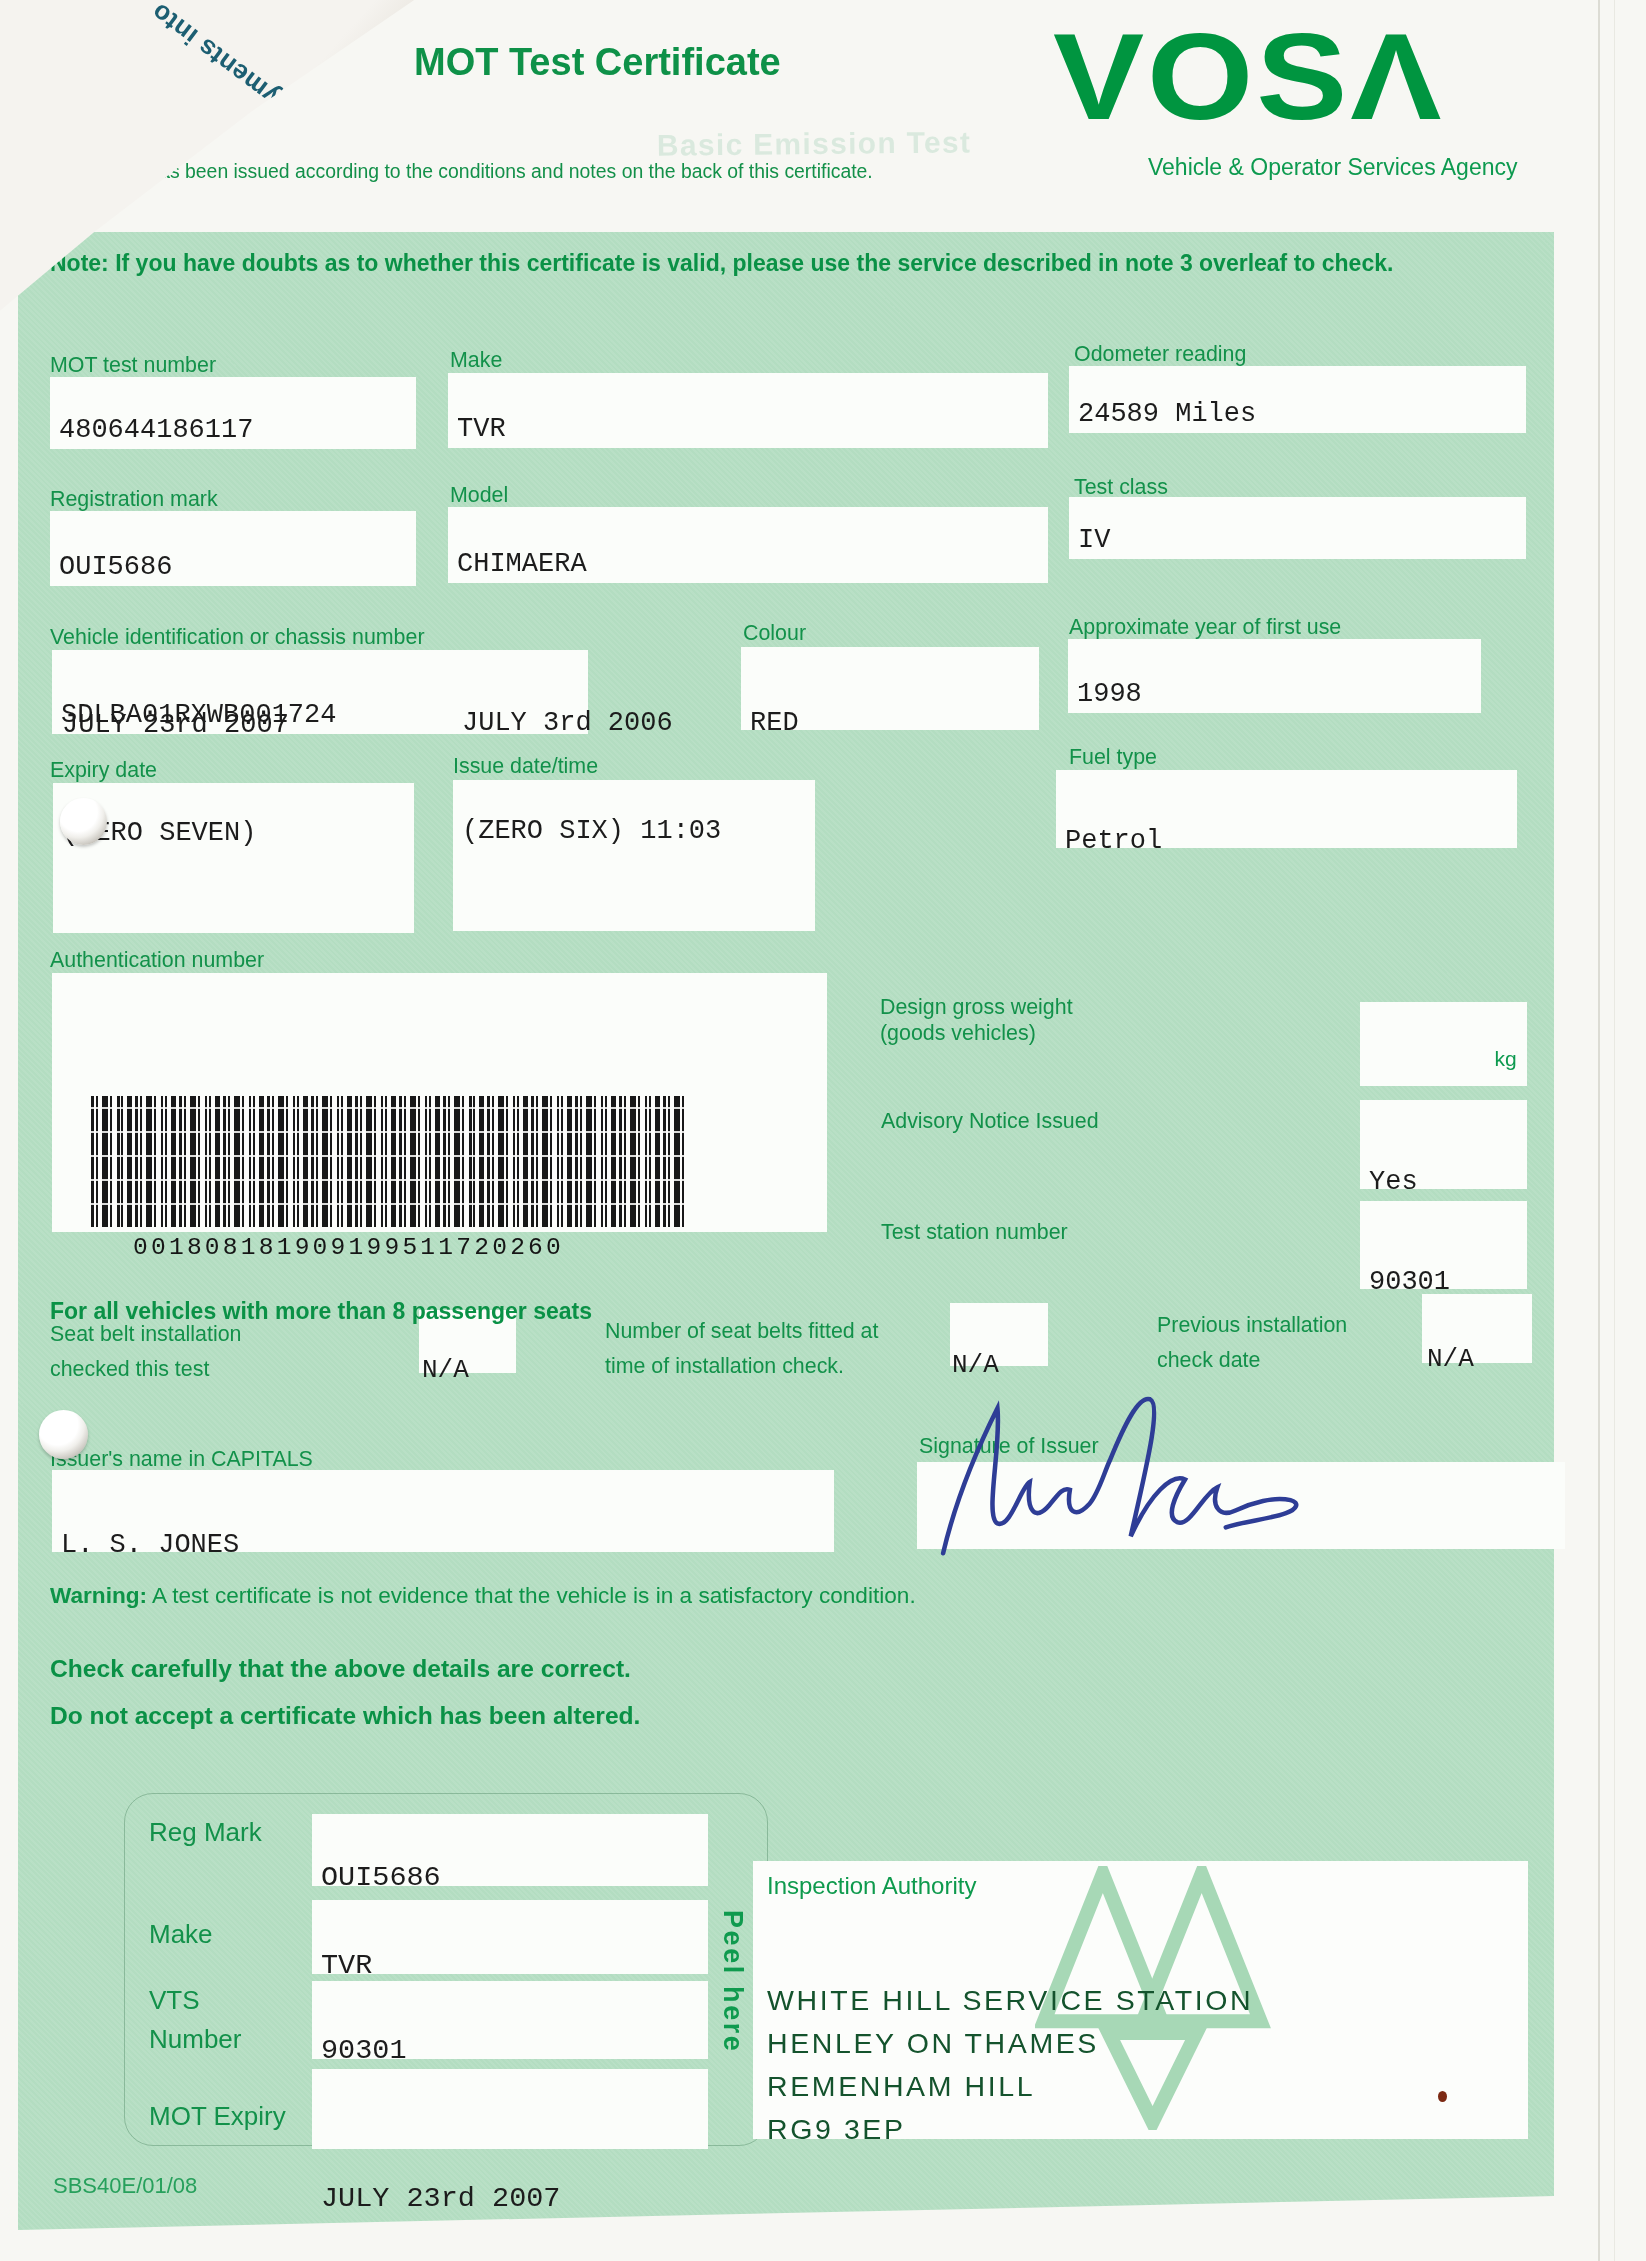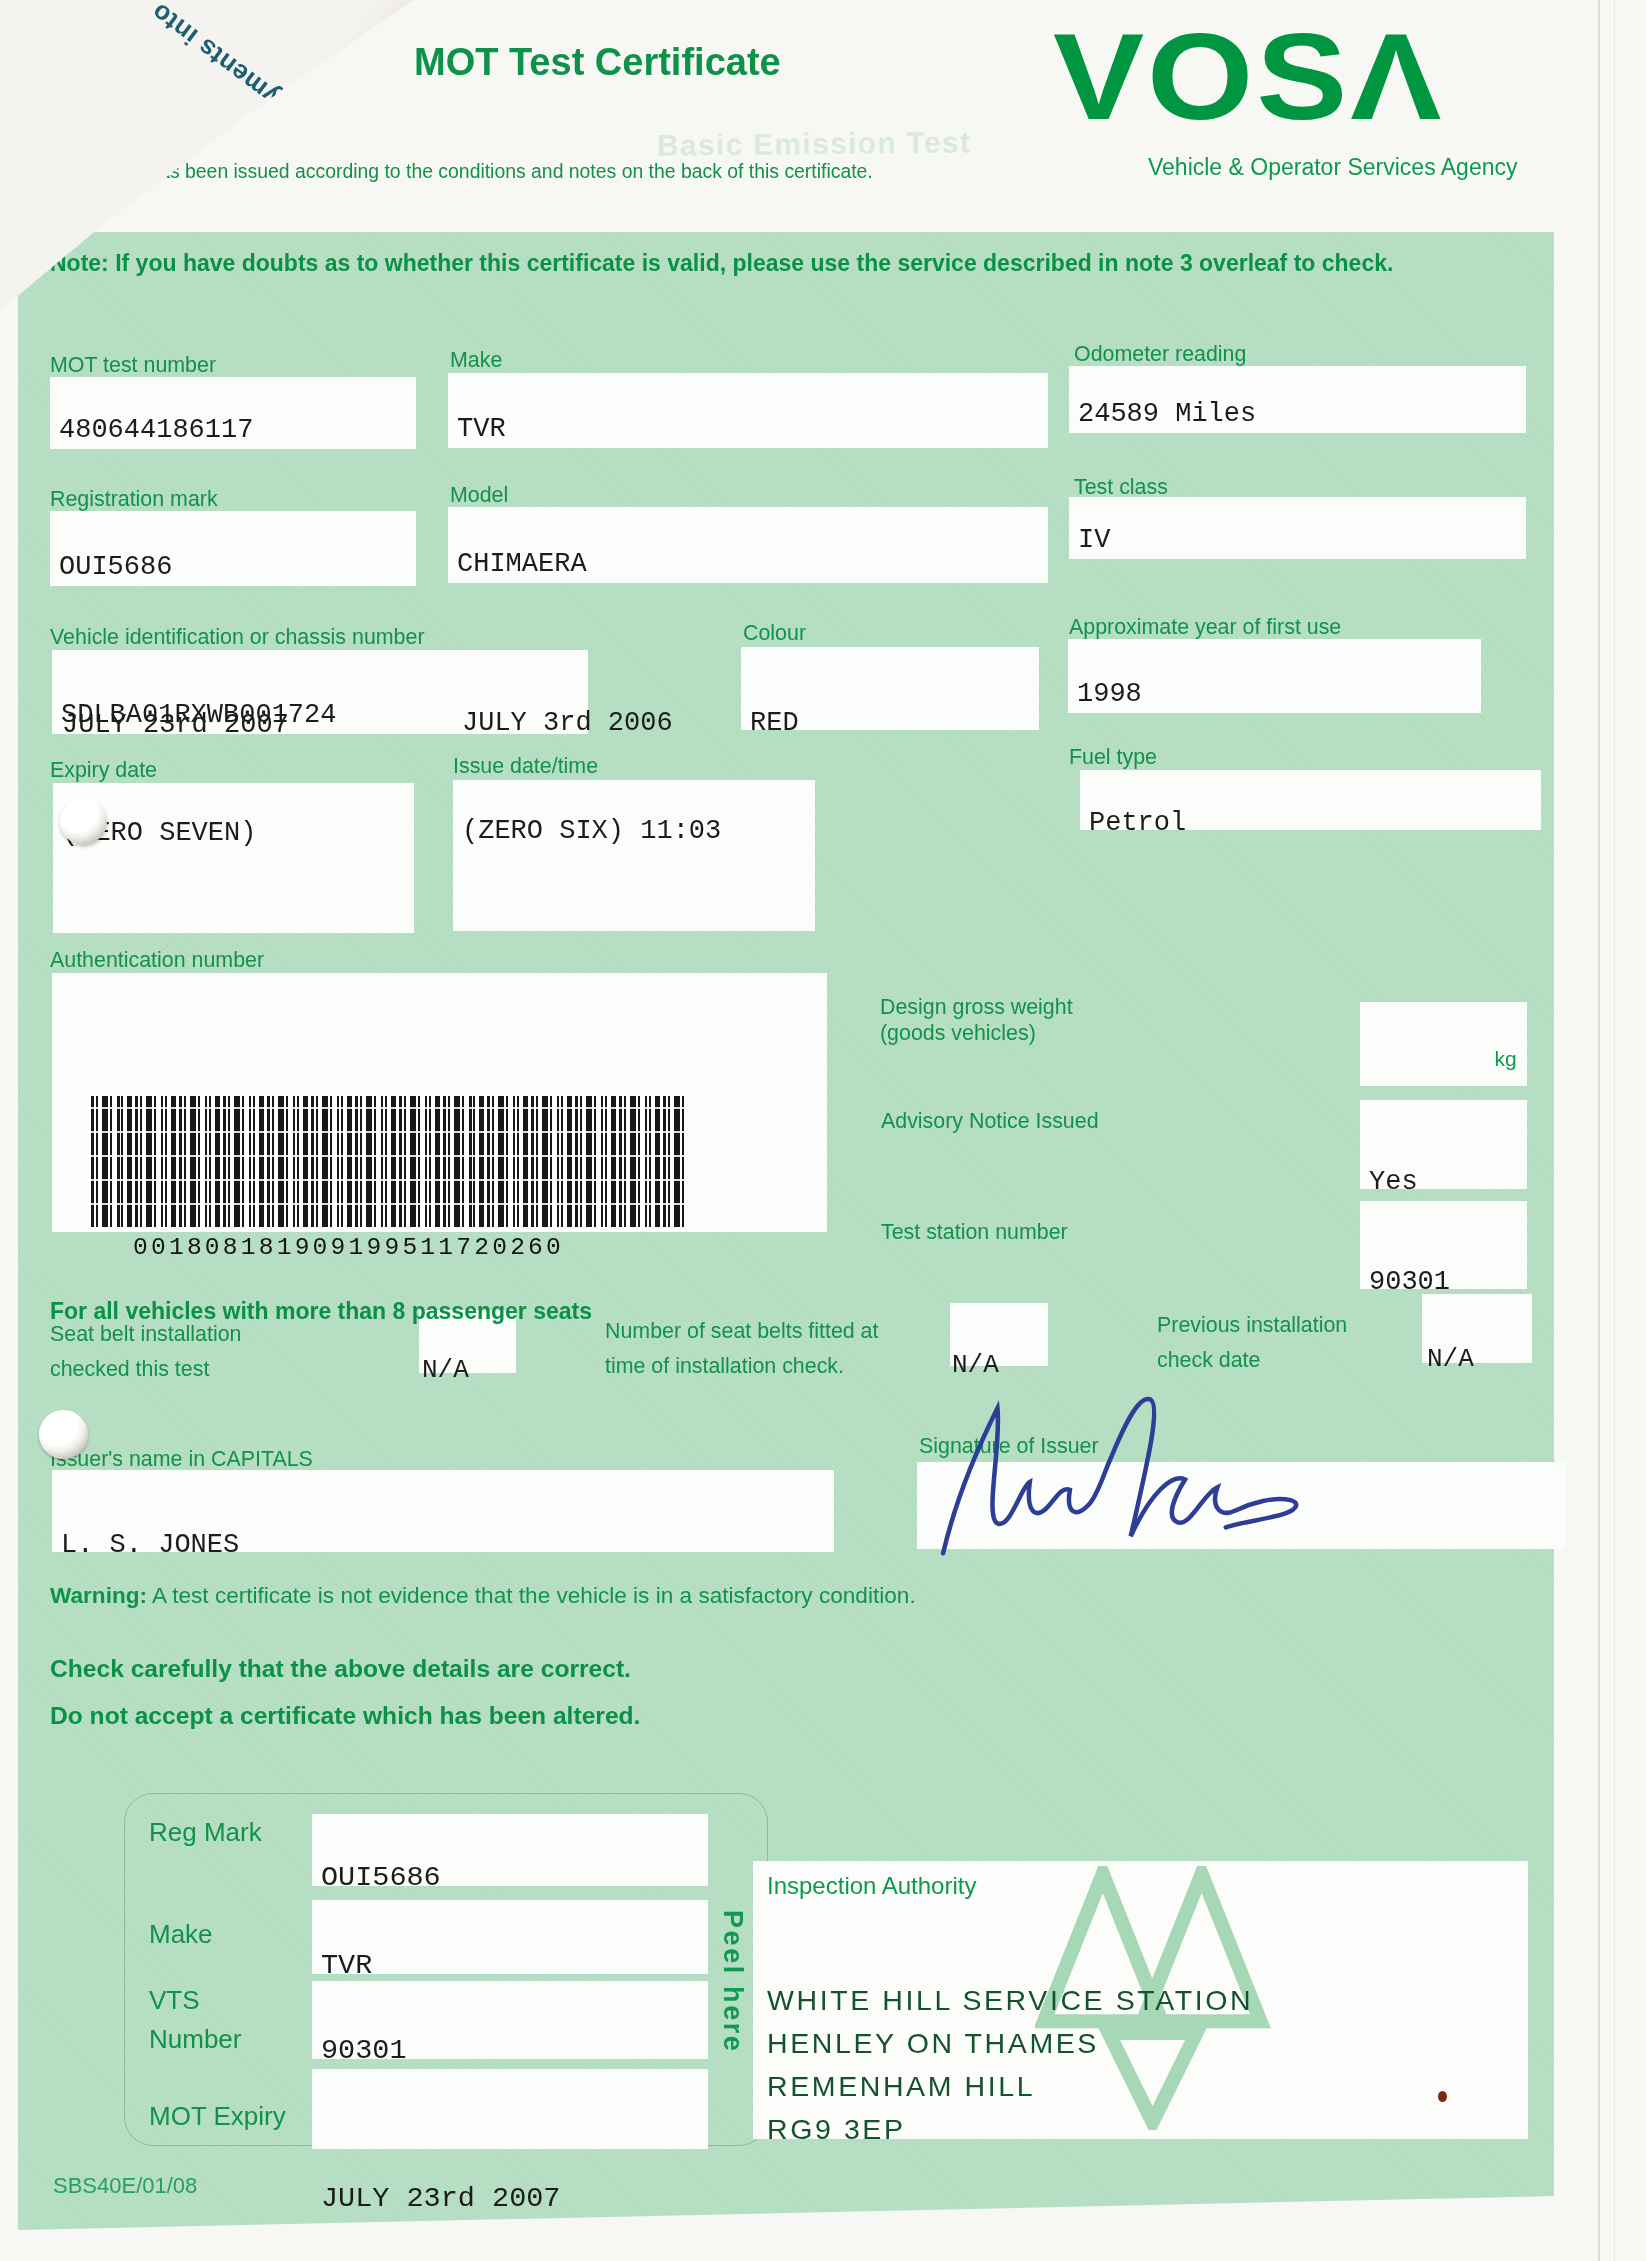--- a/index.html
+++ b/index.html
@@ -149,21 +149,21 @@
   </div>
 </div>
 <div class="label" style="left:453px;top:754px">Issue date/time</div>
 <div class="box" style="left:453px;top:780px;width:362px;height:151px">
   <div class="val val2">
     <div>JULY 3rd 2006</div>
     <div>(ZERO SIX) 11:03</div>
   </div>
 </div>
 <div class="label" style="left:1069px;top:745px">Fuel type</div>
-<div class="box" style="left:1080px;top:770px;width:461px;height:60px">
+<div class="box" style="left:1056px;top:770px;width:461px;height:78px">
   <div class="val overhang">Petrol</div>
 </div>
 <div class="punch" style="left:60px;top:798px;width:47px;height:47px"></div>
 
 <div class="label" style="left:50px;top:948px">Authentication number</div>
 <div class="box" style="left:52px;top:973px;width:775px;height:259px">
   <div class="barcode"></div>
 </div>
 <div class="barcode-digits">001808181909199511720260</div>
 

